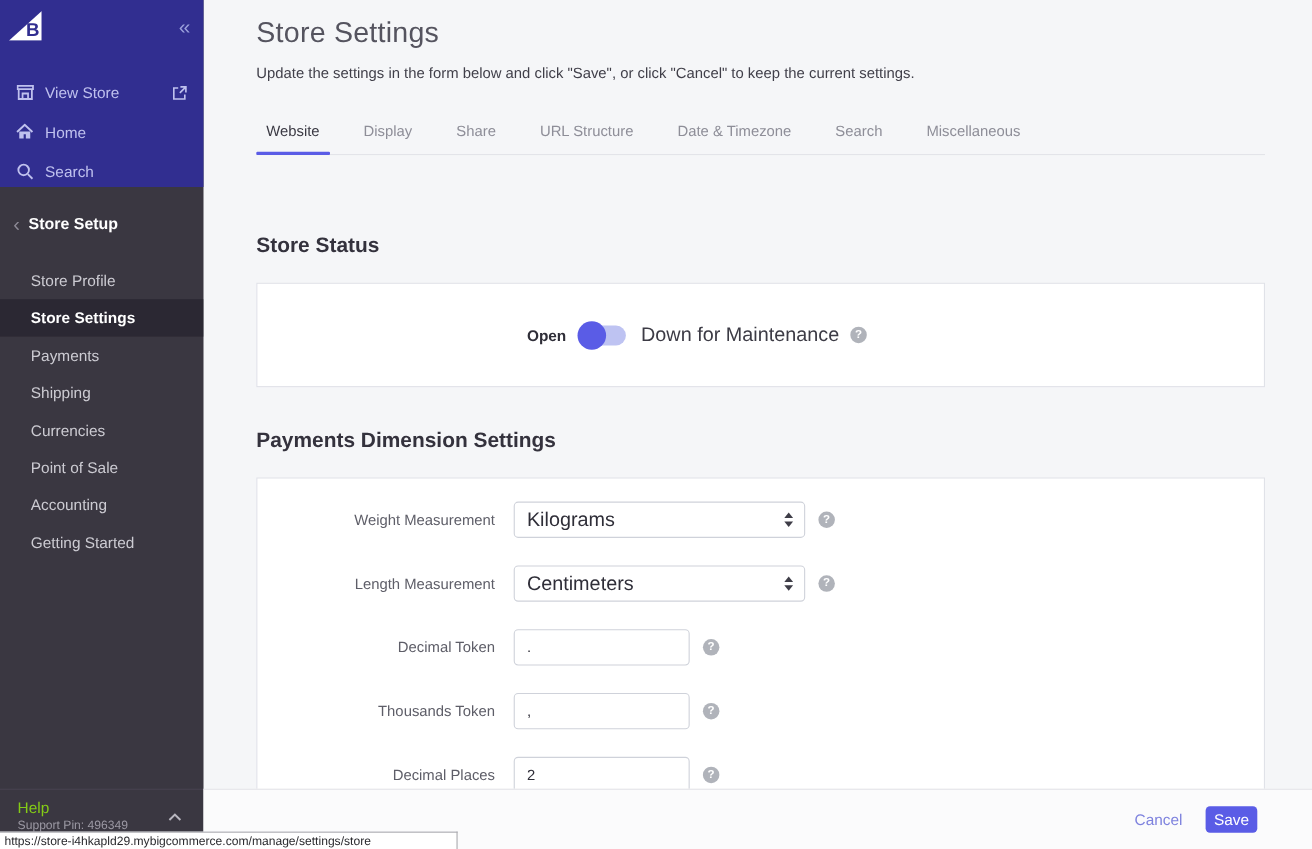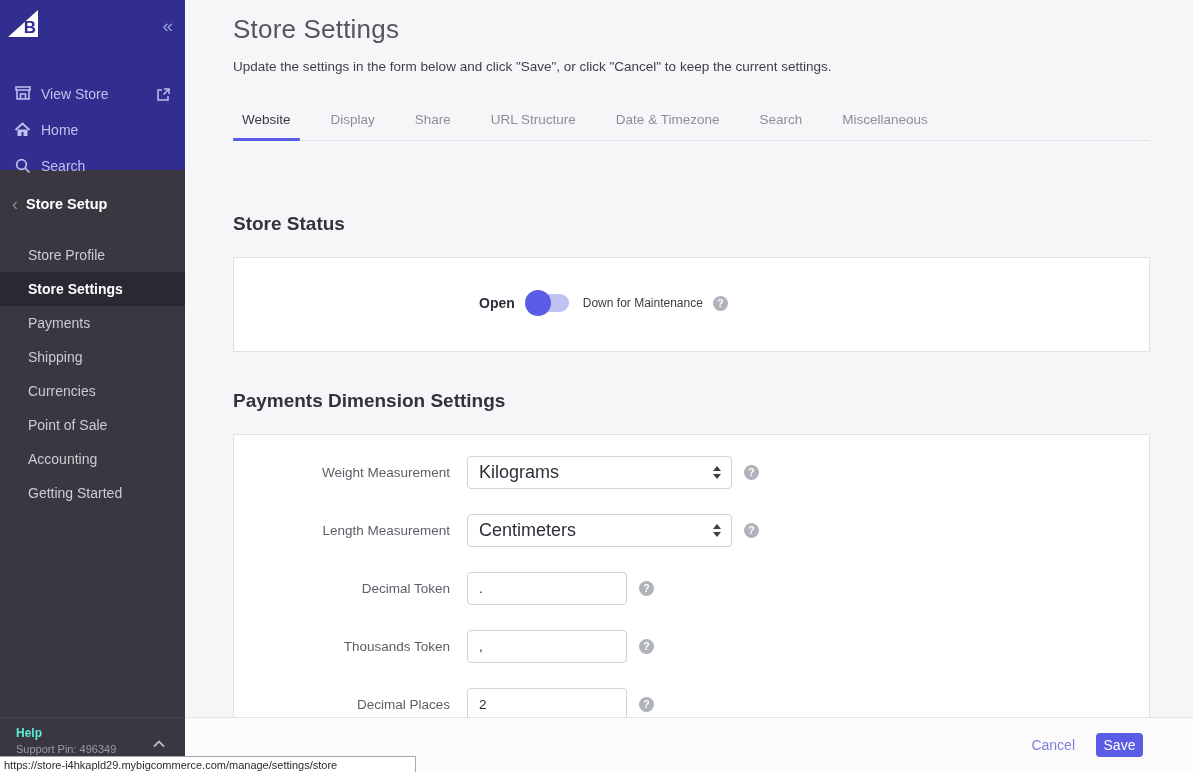--- a/index.html
+++ b/index.html
@@ -25,21 +25,21 @@
     position:absolute; inset:0; background:#FFFFFF;
     clip-path:polygon(0 100%, 100% 0, 100% 100%);
   }
   .logo-b {
     position:absolute; right:2px; bottom:1px; color:#312E90;
     font-size:17px; font-weight:bold; line-height:1;
   }
   .collapse-btn { color:#9BA0DC; font-size:19px; line-height:1; cursor:pointer; margin-top:6px; letter-spacing:-2px; }
   .top-nav { margin-top:10px; }
   .top-nav-item {
-    display:flex; align-items:flex-end; height:36px; padding:0 14px;
+    display:flex; align-items:center; height:36px; padding:0 14px;
     color:#BFC1EE; font-size:14px; cursor:pointer;
   }
   .top-nav-item .nav-ic { width:17px; height:17px; margin-right:10px; flex:none; display:flex; align-items:center; justify-content:center; }
   .top-nav-item svg { display:block; }
   .ext-ic { margin-left:auto; width:15px; height:15px; }
 
   .sidebar-section { flex:1; padding-top:20px; overflow:hidden; }
   .section-head {
     display:flex; align-items:center; padding:0 12px 0 12px; height:28px; margin-bottom:20px;
   }
@@ -48,21 +48,21 @@
   .side-item {
     display:flex; align-items:center; height:34px; padding-left:28px;
     color:#CCCBD2; font-size:14px; cursor:pointer;
   }
   .side-item.active { background:#2B2833; color:#FFFFFF; font-weight:bold; }
 
   .sidebar-help {
     flex:none; height:55px; border-top:1px solid #474350;
     padding:8px 16px 0 16px; position:relative;
   }
-  .help-label { color:#5eead4; font-size:12px;font-weight:bold; }
+  .help-label { color:#84cc16; font-size:14px; }
   .support-pin { color:#9C99A4; font-size:11px; margin-top:3px; }
   .help-chevron { position:absolute; right:20px; top:16px; width:12px; height:8px; cursor:pointer; }
 
   
   .status-tooltip {
     position:absolute; left:0; bottom:0; height:16px; width:416px;
     background:#FFFFFF; border:1px solid #A9A9AE; border-left:none; border-bottom:none;
     font-size:11px; color:#2A2A2E; line-height:14px; padding:1px 6px 0 4px;
     z-index:10; white-space:nowrap; overflow:hidden;
   }
@@ -91,21 +91,21 @@
     background:#FFFFFF; border:1px solid #E0E2E8; margin-top:22px;
   }
   .card-status { height:95px; padding:36px 0 0 245px; }
   .status-row { display:flex; align-items:center; }
   .open-label { font-size:14px; font-weight:bold; color:#2F2E38; margin-right:12px; }
   .toggle { position:relative; width:42px; height:18px; background:#BEC3F2; border-radius:9px; margin-right:14px; cursor:pointer; }
   .toggle-knob {
     position:absolute; left:-2px; top:-4px; width:26px; height:26px;
     background:#5A5CE6; border-radius:50%;
   }
-  .maintenance-label { font-size:12px; color:#3C3B45; margin-right:10px; }
+  .maintenance-label { font-size:18px; color:#3C3B45; margin-right:10px; }
 
   .help-dot {
     width:15px; height:15px; border-radius:50%; background:#B0B3BA; flex:none;
     color:#FFFFFF; font-size:10.5px; font-weight:bold; text-align:center; line-height:15px;
     cursor:pointer;
   }
   .help-dot::before { content:"?"; }
 
   .card-physical { height:296px; padding-top:21px; }
   .form-row { display:flex; align-items:center; height:32px; margin-bottom:26px; }

